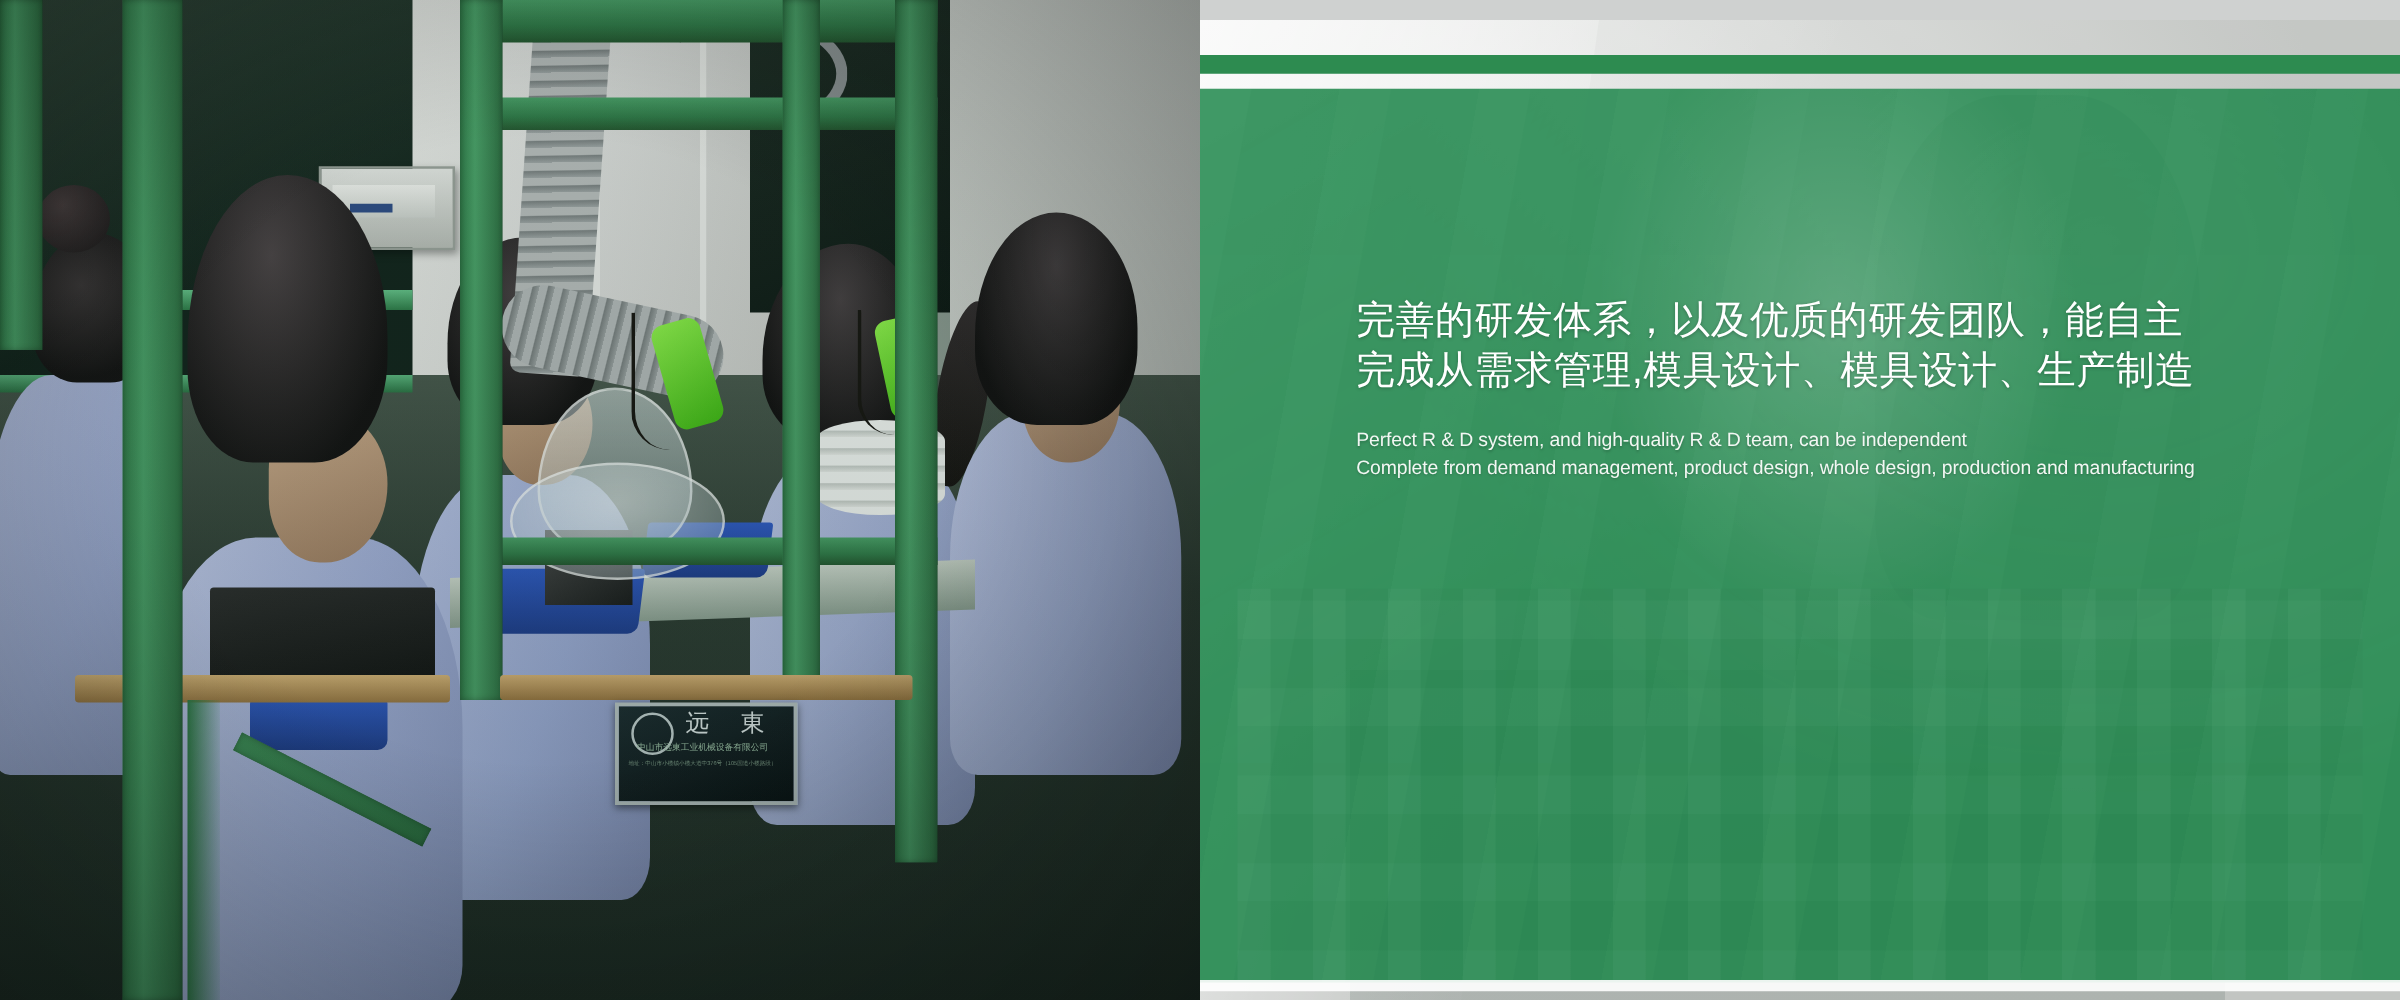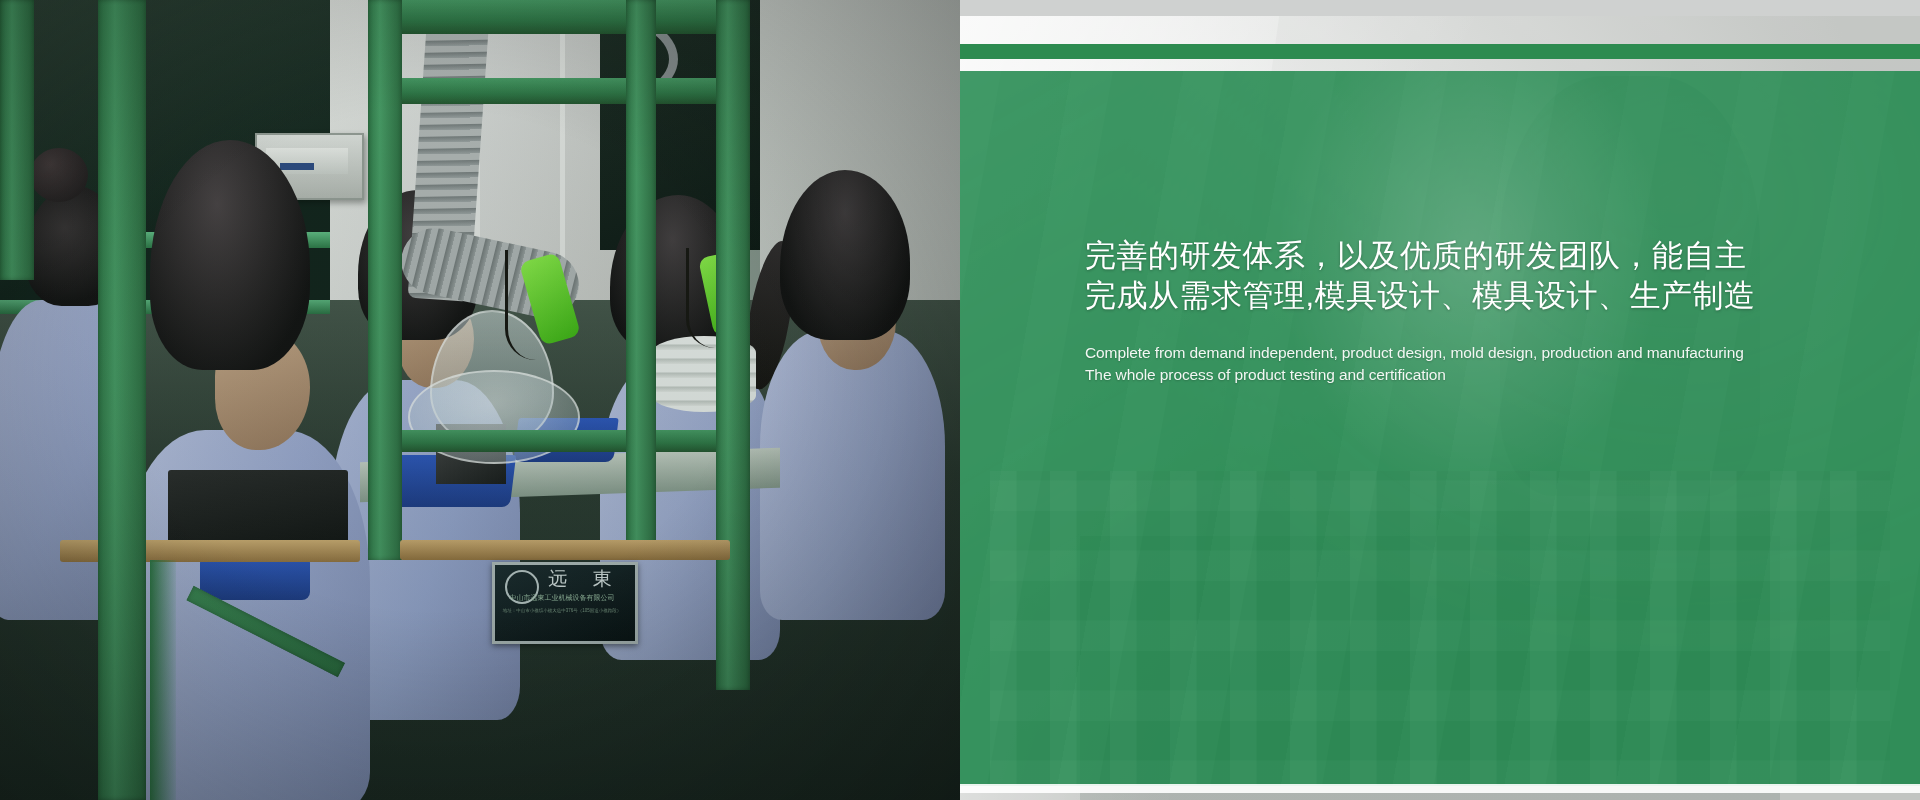--- a/index.html
+++ b/index.html
@@ -348,22 +348,22 @@
       <div class="panel-tex"></div>
       <div class="panel-tex2"></div>
       <div class="panel-glow"></div>
 
       <div class="copy">
         <div class="headline">
           <div>完善的研发体系，以及优质的研发团队，能自主</div>
           <div>完成从需求管理,模具设计、模具设计、生产制造</div>
         </div>
         <div class="sub">
-          <div>Complete from demand independent, product design, mold design, production and manufacturing</div>
-          <div>The whole process of product testing and certification</div>
+          <div>Perfect R &amp; D system, and high-quality R &amp; D team, can be independent</div>
+          <div>Complete from demand management, product design, whole design, production and manufacturing</div>
         </div>
       </div>
     </div>
 
     <div class="botbar"></div>
   </div>
 
 </div>
 
 </body></html>

